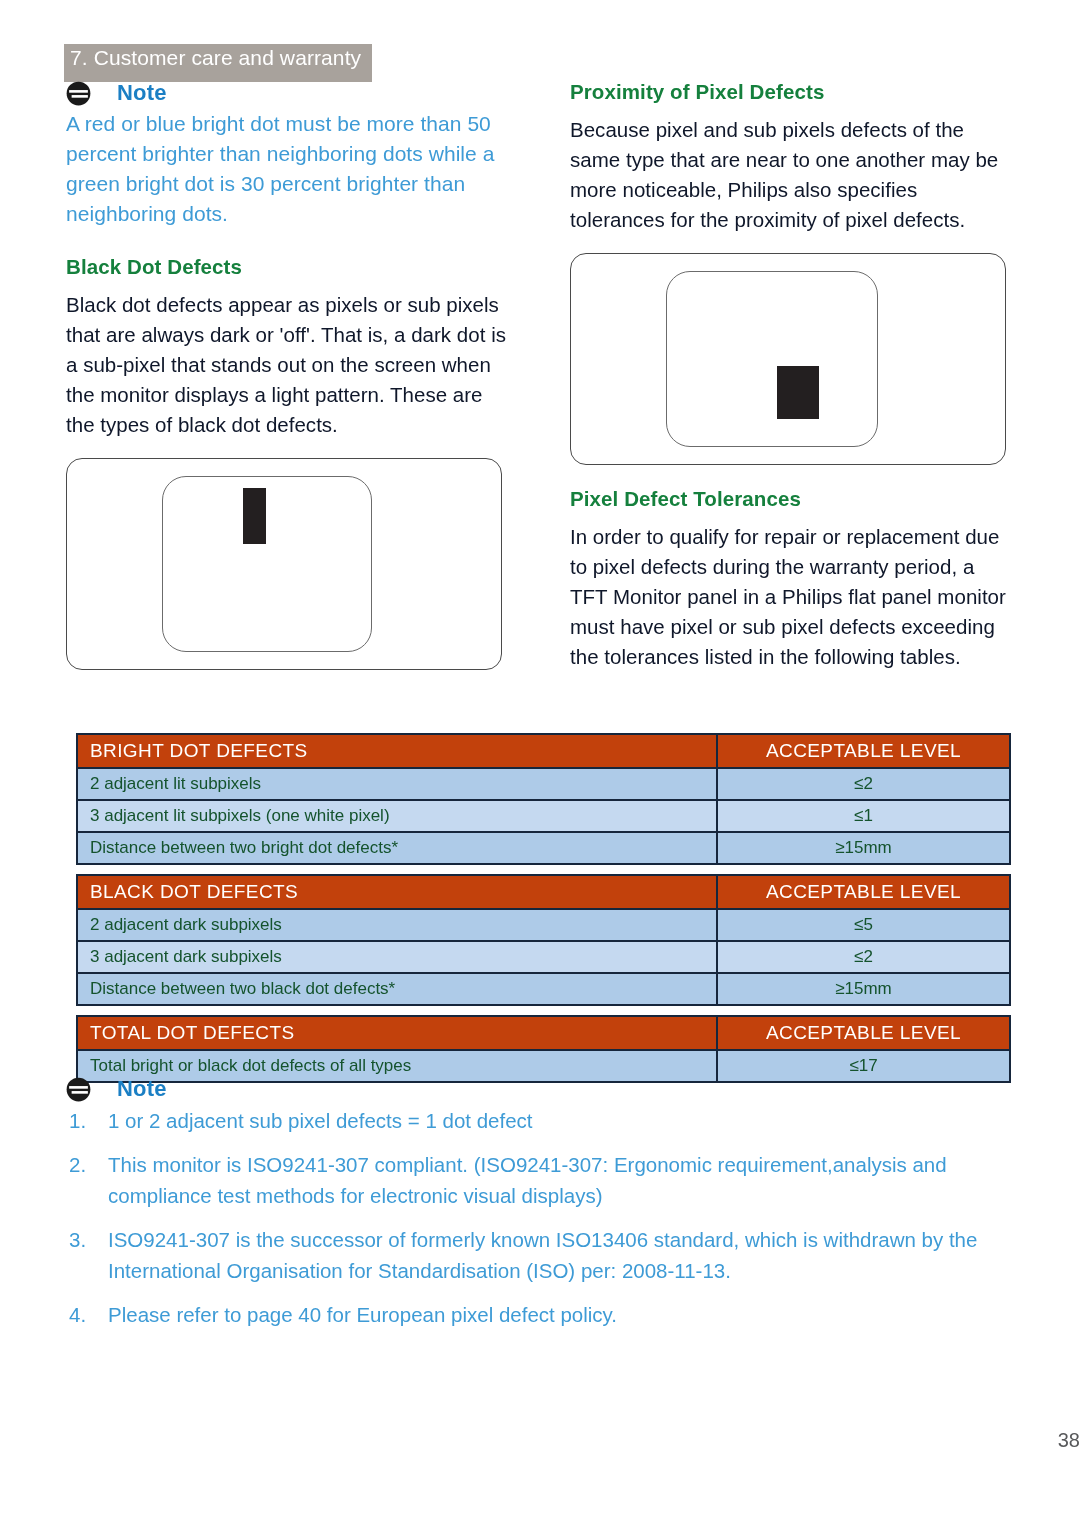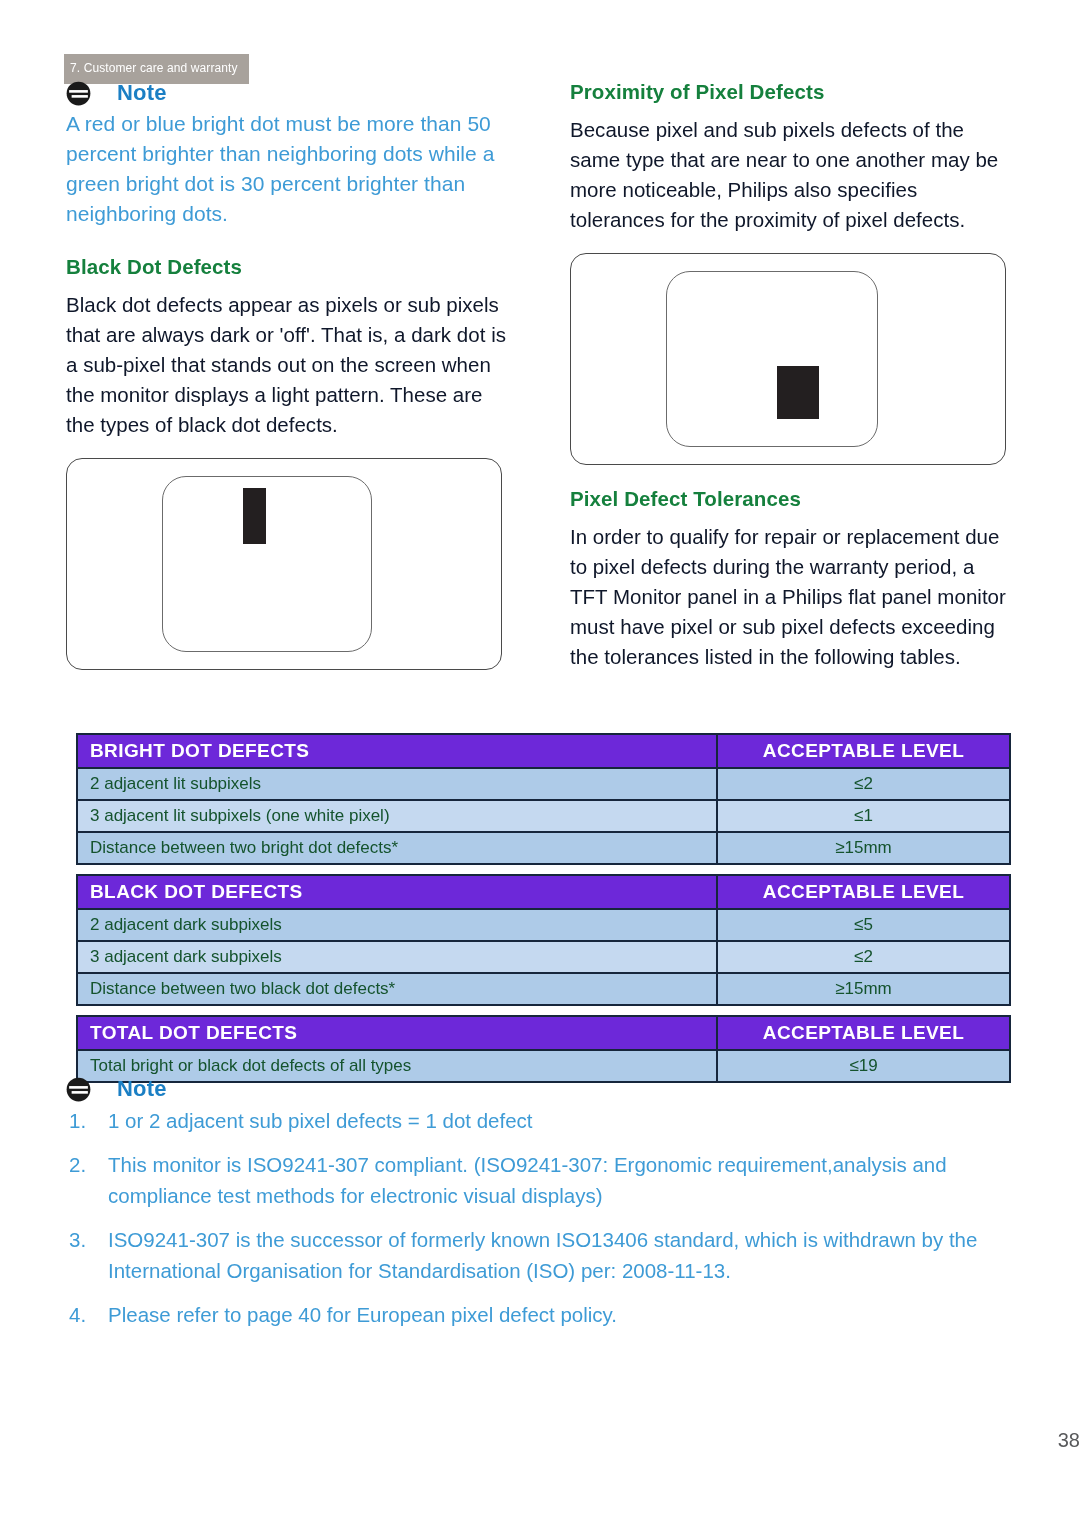--- a/index.html
+++ b/index.html
@@ -13,26 +13,26 @@
     position: relative;
     font-family: "Liberation Sans", sans-serif;
     color: #58595b;
     overflow: hidden;
   }
 
   
   .breadcrumb {
     position: absolute;
     left: 64px;
-    top: 54px;
+    top: 44px;
     background: #a8a29c;
     color: #ffffff;
-    font-size: 12px;
+    font-size: 21px;
     line-height: 26px;
-    padding: 1px 11px 3px 6px;
+    padding: 1px 11px 11px 6px;
     letter-spacing: .1px;
     white-space: nowrap;
   }
 
   
   .col-left {
     position: absolute;
     left: 66px;
     top: 80px;
     width: 440px;
@@ -139,24 +139,24 @@
     margin-bottom: 9px;
   }
   table.spec col.c1 { width: 640px; }
   table.spec col.c2 { width: 293px; }
   table.spec th, table.spec td {
     border: 2px solid #16263c;
     padding: 0;
     height: 30px;
   }
   table.spec th {
-    background: #6d28d9;
+    background: #c2410c;
     color: #ffffff;
     font-size: 19px;
-    font-weight: bold;
+    font-weight: normal;
     letter-spacing: .4px;
     height: 32px;
   }
   table.spec th.h-left { text-align: left; padding-left: 12px; }
   table.spec th.h-right { text-align: center; }
   table.spec td {
     font-size: 17px;
     color: #14532d;
   }
   table.spec td.t-left { text-align: left; padding-left: 12px; }
@@ -316,21 +316,21 @@
       </colgroup>
     <thead>
       <tr>
         <th class="h-left">TOTAL DOT DEFECTS</th>
         <th class="h-right">ACCEPTABLE LEVEL</th>
       </tr>
     </thead>
     <tbody>
       <tr class="shade-a">
         <td class="t-left">Total bright or black dot defects of all types</td>
-        <td class="t-right">≤19</td>
+        <td class="t-right">≤17</td>
       </tr>
     </tbody>
   </table>
 
 </div>
 
 <div class="bottom-note">
 
   <div class="note-head">
     <svg class="note-icon" viewBox="0 0 40 40">

